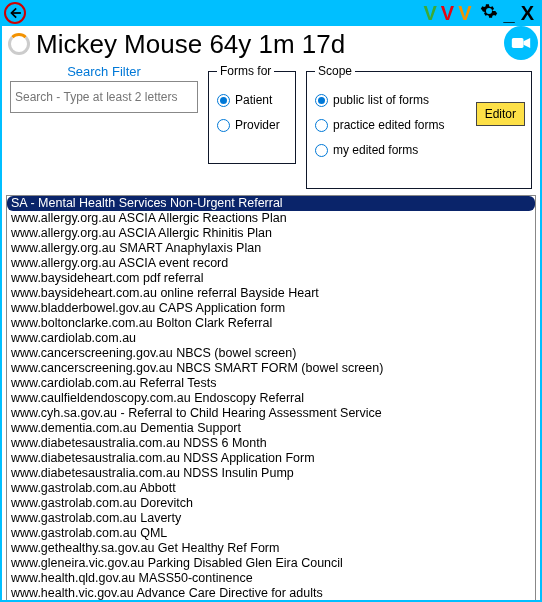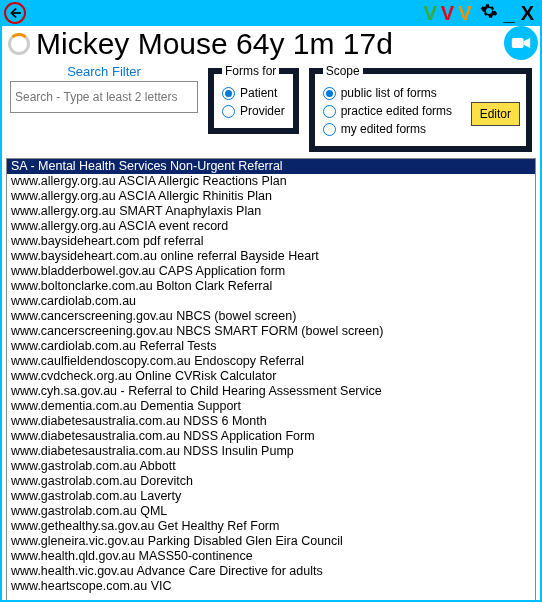--- a/index.html
+++ b/index.html
@@ -61,21 +61,21 @@
     position: relative;
   }
   .header-spinner {
     width: 22px; height: 22px;
     border: 3px solid #ccc;
     border-top-color: #f39200;
     border-radius: 50%;
     margin-right: 6px;
   }
   .patient-name {
-    font-size: 30px;
+    font-size: 26px;
     color: #000;
     white-space: nowrap;
   }
   .camera-badge {
     position: absolute;
     right: 2px;
     top: 0;
     width: 34px; height: 34px;
     background: #00bfff;
     border-radius: 50%;
@@ -96,28 +96,28 @@
     margin-bottom: 2px;
   }
   .search-input {
     width: 100%;
     font-size: 12px;
     padding: 8px 4px;
     color: #888;
     border: 1px solid #888;
   }
   fieldset {
-    border: 6px solid #0f172a;
+    border: 1px solid #0f172a;
     font-size: 12px;
-    padding: 4px 8px 6px 8px;
+    padding: 4px 8px 20px 8px;
   }
   legend { padding: 0 3px; color: #000; }
   .radio-row {
     display:flex; align-items:center; gap:5px;
-    margin: 4px 0;
+    margin: 11px 0;
     color:#000;
   }
   .radio-outer {
     width:13px; height:13px; border:1.5px solid #0078d7; border-radius:50%;
     display:flex; align-items:center; justify-content:center;
     flex-shrink:0;
   }
   .radio-inner {
     width:7px; height:7px; background:#0078d7; border-radius:50%;
   }
@@ -139,20 +139,21 @@
     overflow-y: scroll;
     position: relative;
   }
   .list-item {
     font-size: 12.5px;
     padding: 0 4px;
     line-height: 15px;
     white-space: nowrap;
     color: #000;
     cursor: default;
+    border-radius: 6px;
   }
   .list-item.selected {
     background: #0a246a;
     color: #fff;
   }
   
   .list-wrapper::-webkit-scrollbar { width:16px; }
   .list-wrapper::-webkit-scrollbar-track { background:#eee; }
   .list-wrapper::-webkit-scrollbar-thumb { background:#bbb; border:1px solid #888; }
 </style>
@@ -246,21 +247,20 @@
       <div class="list-item">www.allergy.org.au ASCIA event record</div>
       <div class="list-item">www.baysideheart.com pdf referral</div>
       <div class="list-item">www.baysideheart.com.au online referral Bayside Heart</div>
       <div class="list-item">www.bladderbowel.gov.au CAPS Application form</div>
       <div class="list-item">www.boltonclarke.com.au Bolton Clark Referral</div>
       <div class="list-item">www.cardiolab.com.au</div>
       <div class="list-item">www.cancerscreening.gov.au NBCS (bowel screen)</div>
       <div class="list-item">www.cancerscreening.gov.au NBCS SMART FORM (bowel screen)</div>
       <div class="list-item">www.cardiolab.com.au Referral Tests</div>
       <div class="list-item">www.caulfieldendoscopy.com.au Endoscopy Referral</div>
-      <div class="list-item">www.cvdcheck.org.au Online CVRisk Calculator</div>
       <div class="list-item">www.cyh.sa.gov.au - Referral to Child Hearing Assessment Service</div>
       <div class="list-item">www.dementia.com.au Dementia Support</div>
       <div class="list-item">www.diabetesaustralia.com.au NDSS 6 Month</div>
       <div class="list-item">www.diabetesaustralia.com.au NDSS Application Form</div>
       <div class="list-item">www.diabetesaustralia.com.au NDSS Insulin Pump</div>
       <div class="list-item">www.gastrolab.com.au Abbott</div>
       <div class="list-item">www.gastrolab.com.au Dorevitch</div>
       <div class="list-item">www.gastrolab.com.au Laverty</div>
       <div class="list-item">www.gastrolab.com.au QML</div>
       <div class="list-item">www.gethealthy.sa.gov.au Get Healthy Ref Form</div>

